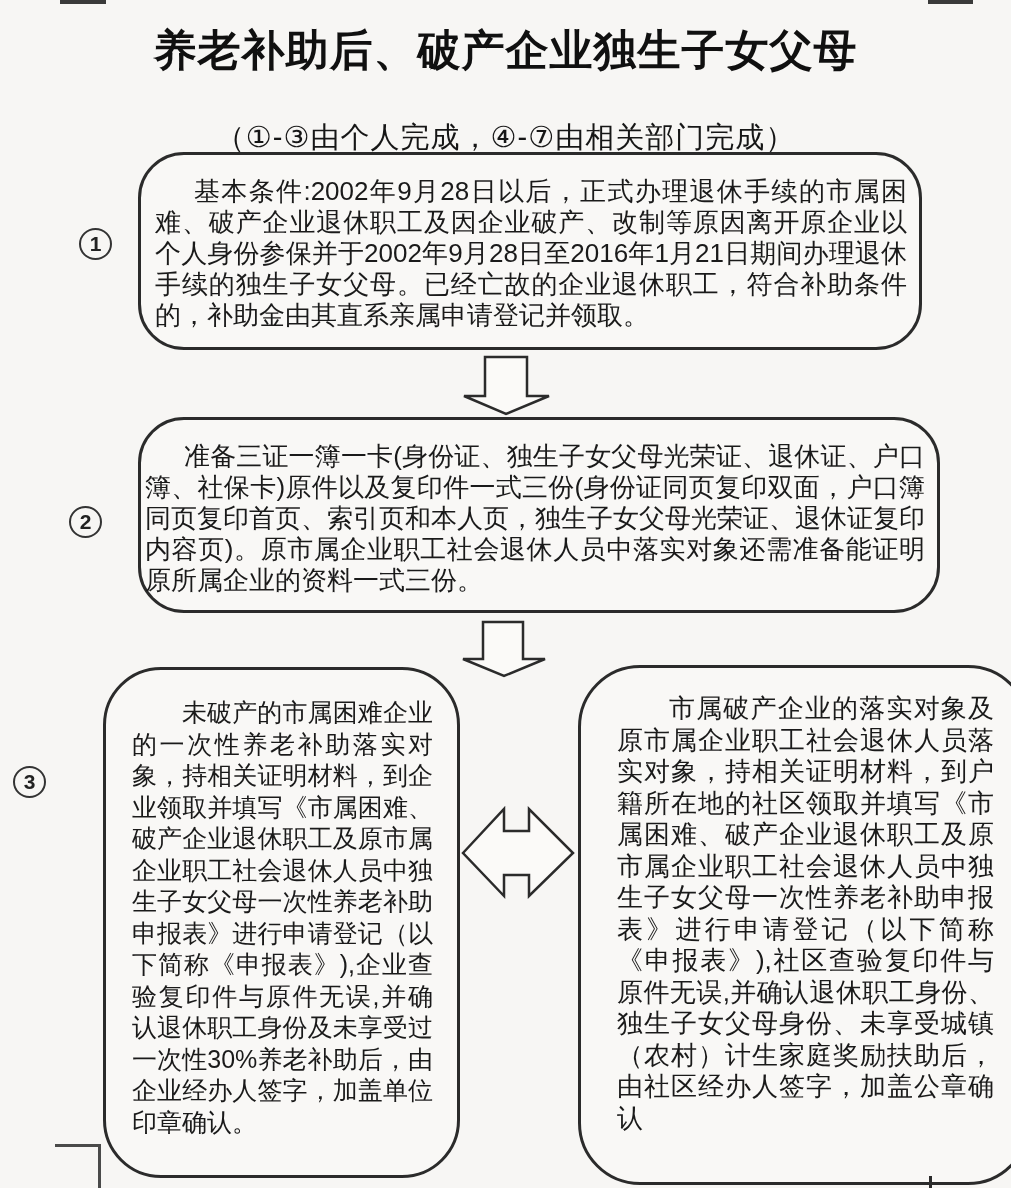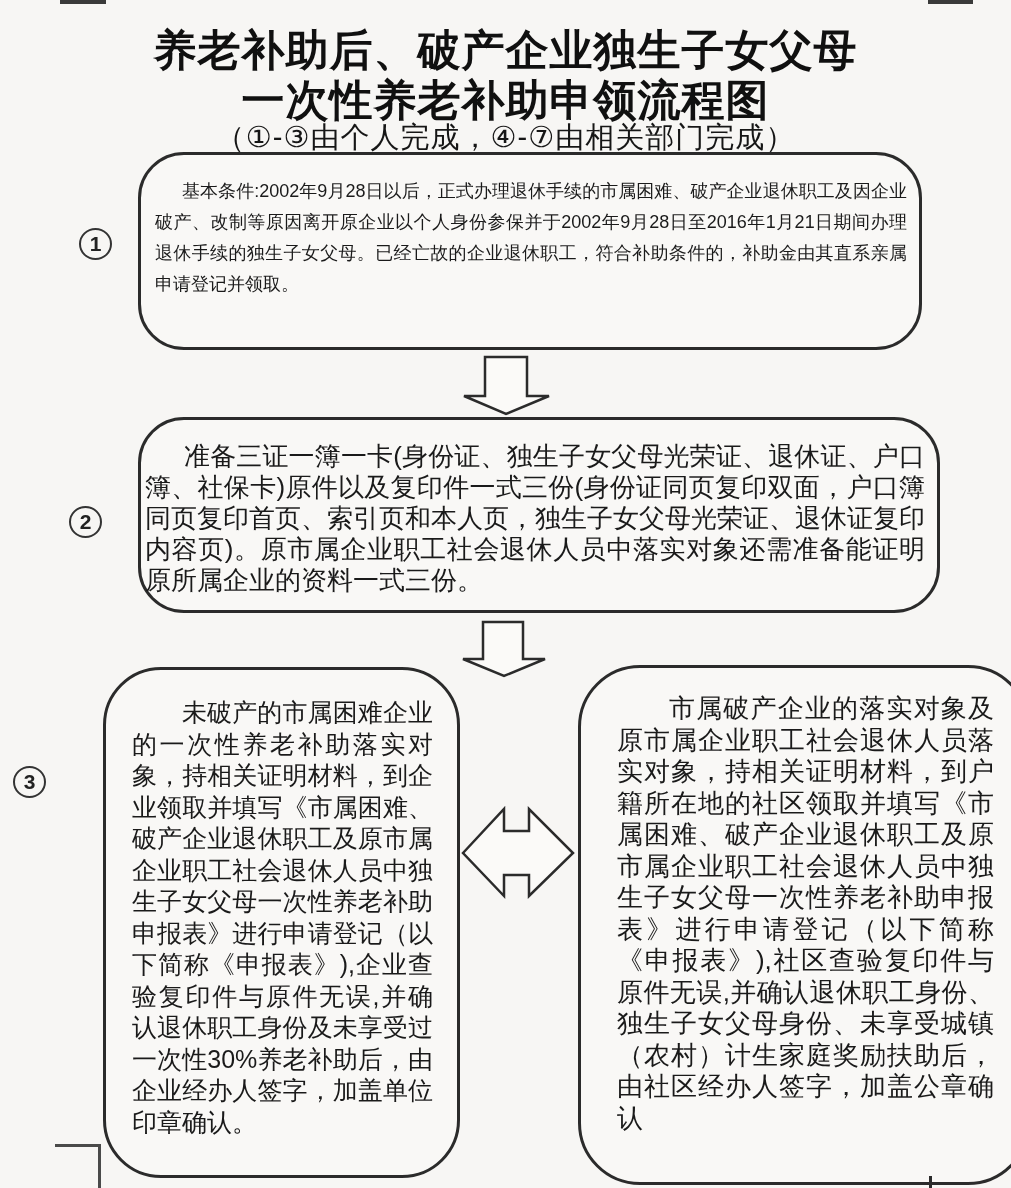--- a/index.html
+++ b/index.html
@@ -39,21 +39,21 @@
   .flow-box{
     position:absolute;
     border:3px solid #2b2b2b;
     box-sizing:border-box;
     background:#f9f8f6;
     text-align:justify;
     color:#1a1a1a;
   }
   .flow-box p{margin:0;text-indent:1.5em;}
   .box-1{left:138px;top:152px;width:784px;height:198px;border-radius:46px;
-         padding:21px 12px 0 14px;font-size:18px;line-height:31px;}
+         padding:21px 12px 0 14px;font-size:26px;line-height:31px;}
   .box-2{left:138px;top:417px;width:802px;height:196px;border-radius:46px;
          padding:21px 12px 0 4px;font-size:26px;line-height:31px;}
   .box-3l{left:103px;top:667px;width:357px;height:511px;border-radius:58px;
          padding:27px 24px 0 26px;font-size:25px;line-height:31.5px;overflow:hidden;}
   .box-3l p{text-indent:2em;}
   .box-3r{left:578px;top:665px;width:452px;height:520px;border-radius:62px;
          padding:25px 33px 0 36px;font-size:26px;line-height:31.5px;overflow:hidden;}
   .box-3r p{text-indent:2em;}
 
   .badge{
@@ -79,21 +79,20 @@
 </style>
 </head>
 <body>
 
 <div class="page">
 
   <div class="crop-mark crop-tl"></div>
   <div class="crop-mark crop-tr"></div>
 
   <div class="title title-l1">养老补助后、破产企业独生子女父母</div>
-  <div class="title title-l2">一次性养老补助申领流程图</div>
   <div class="subtitle">（①-③由个人完成，④-⑦由相关部门完成）</div>
 
   <div class="badge badge-1">
     <span>1</span>
   </div>
   <div class="flow-box box-1">
     <p>基本条件:2002年9月28日以后，正式办理退休手续的市属困难、破产企业退休职工及因企业破产、改制等原因离开原企业以个人身份参保并于2002年9月28日至2016年1月21日期间办理退休手续的独生子女父母。已经亡故的企业退休职工，符合补助条件的，补助金由其直系亲属申请登记并领取。</p>
   </div>
 
   <div class="badge badge-2">

